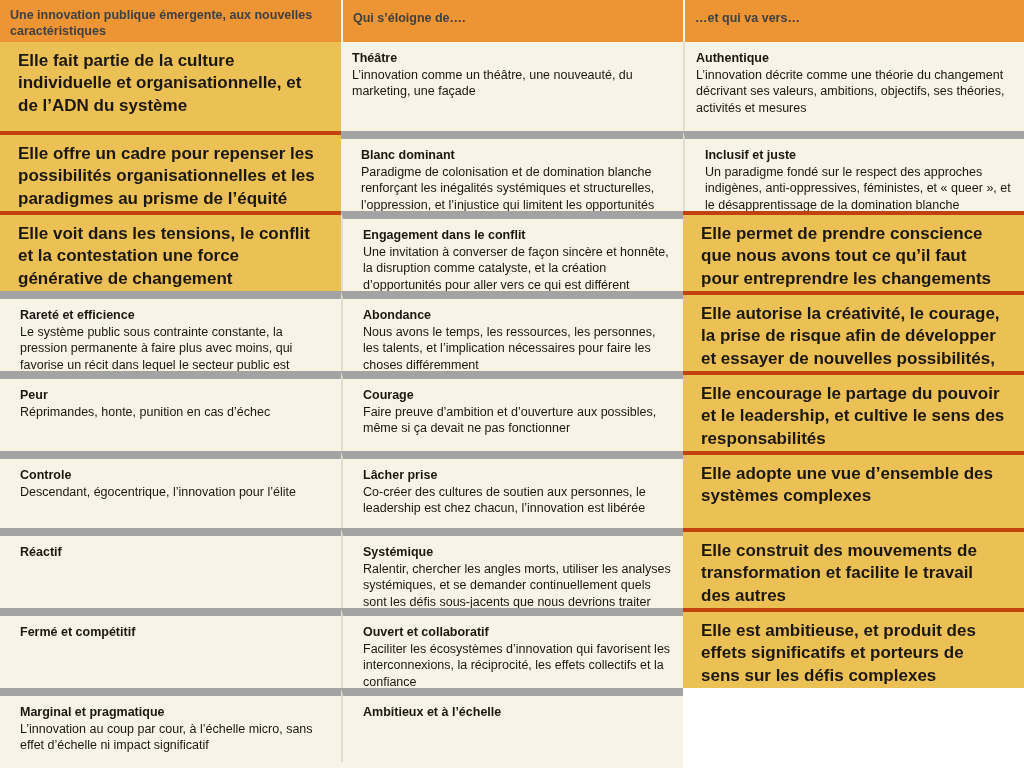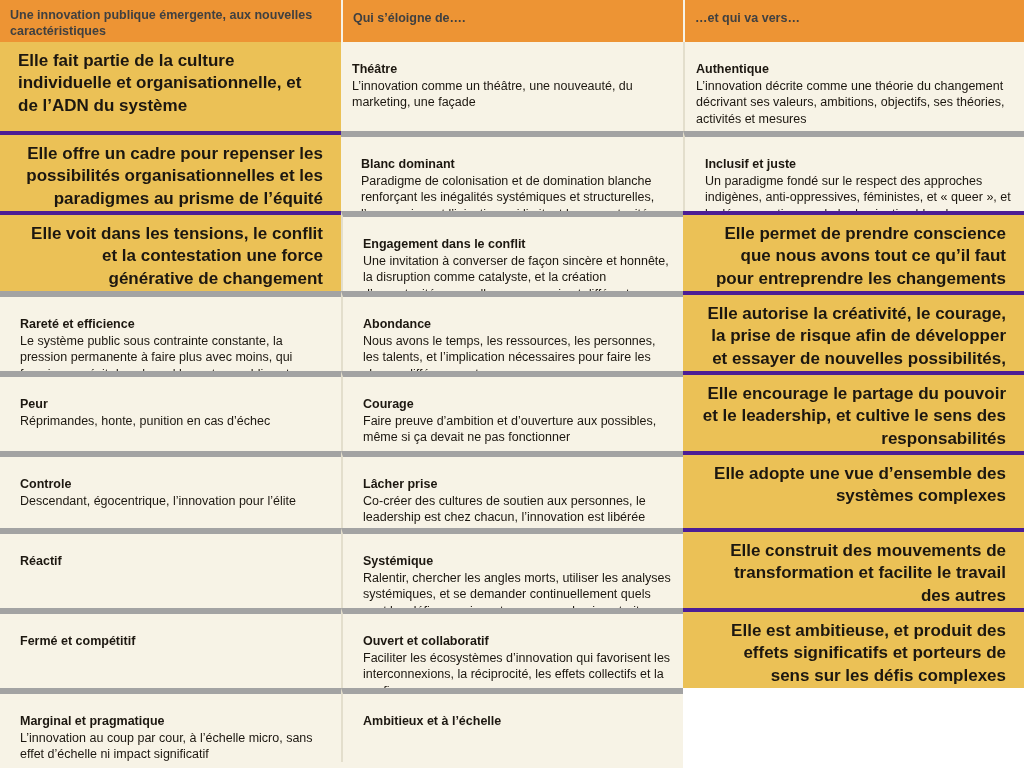--- a/index.html
+++ b/index.html
@@ -28,33 +28,33 @@
 
   
   .lcell {
     background:#EBC156;
     font-weight:bold;
     font-size:17px;
     line-height:1.32;
     padding:8px 18px 4px;
     overflow:hidden;
   }
-  .lcell.divided { border-top:4px solid #4c1d95;text-align:right; }
+  .lcell.divided { border-top:4px solid #c2410c; }
 
   
   .ccell {
     background:#F7F3E6;
     font-size:12.5px;
     line-height:1.32;
     padding:8px 11px 4px;
     overflow:hidden;
   }
-  .ccell.divided { border-top:6px solid #a3a3a3;padding-left:20px; }
+  .ccell.divided { border-top:8px solid #a3a3a3;padding-left:20px; }
   .vsep { border-left:2px solid #E3DECC; }
-  .ccell .title { font-weight:bold;margin-top:11px; }
+  .ccell .title { font-weight:bold; }
   .ccell .desc { font-weight:normal; }
 
   
   .strip-white { background:#FFFFFF; }
   .strip-cream { background:#F7F3E6; }
 </style>
 </head>
 <body>
 
 <div class="table">

